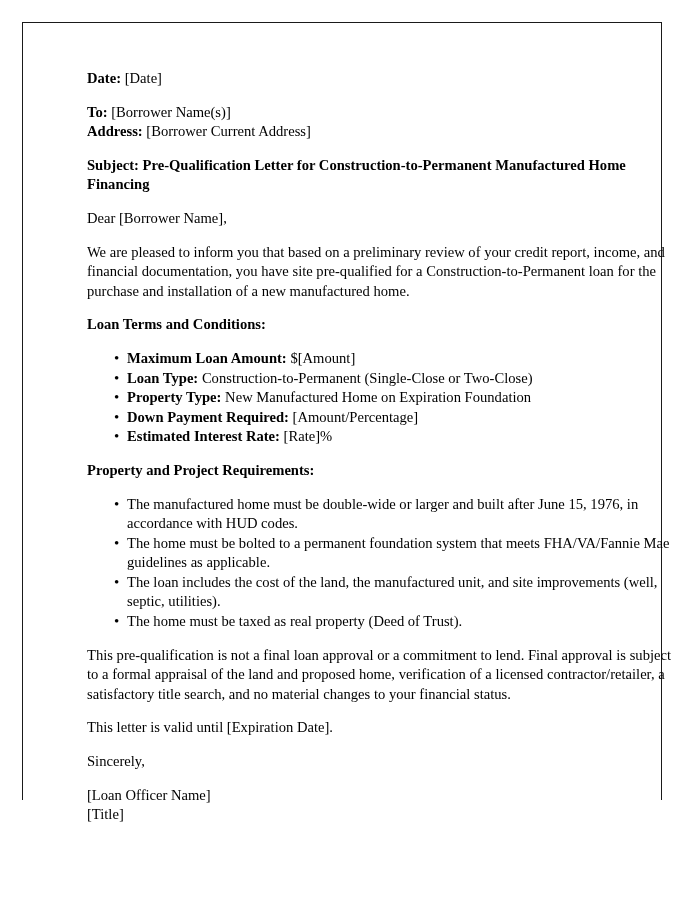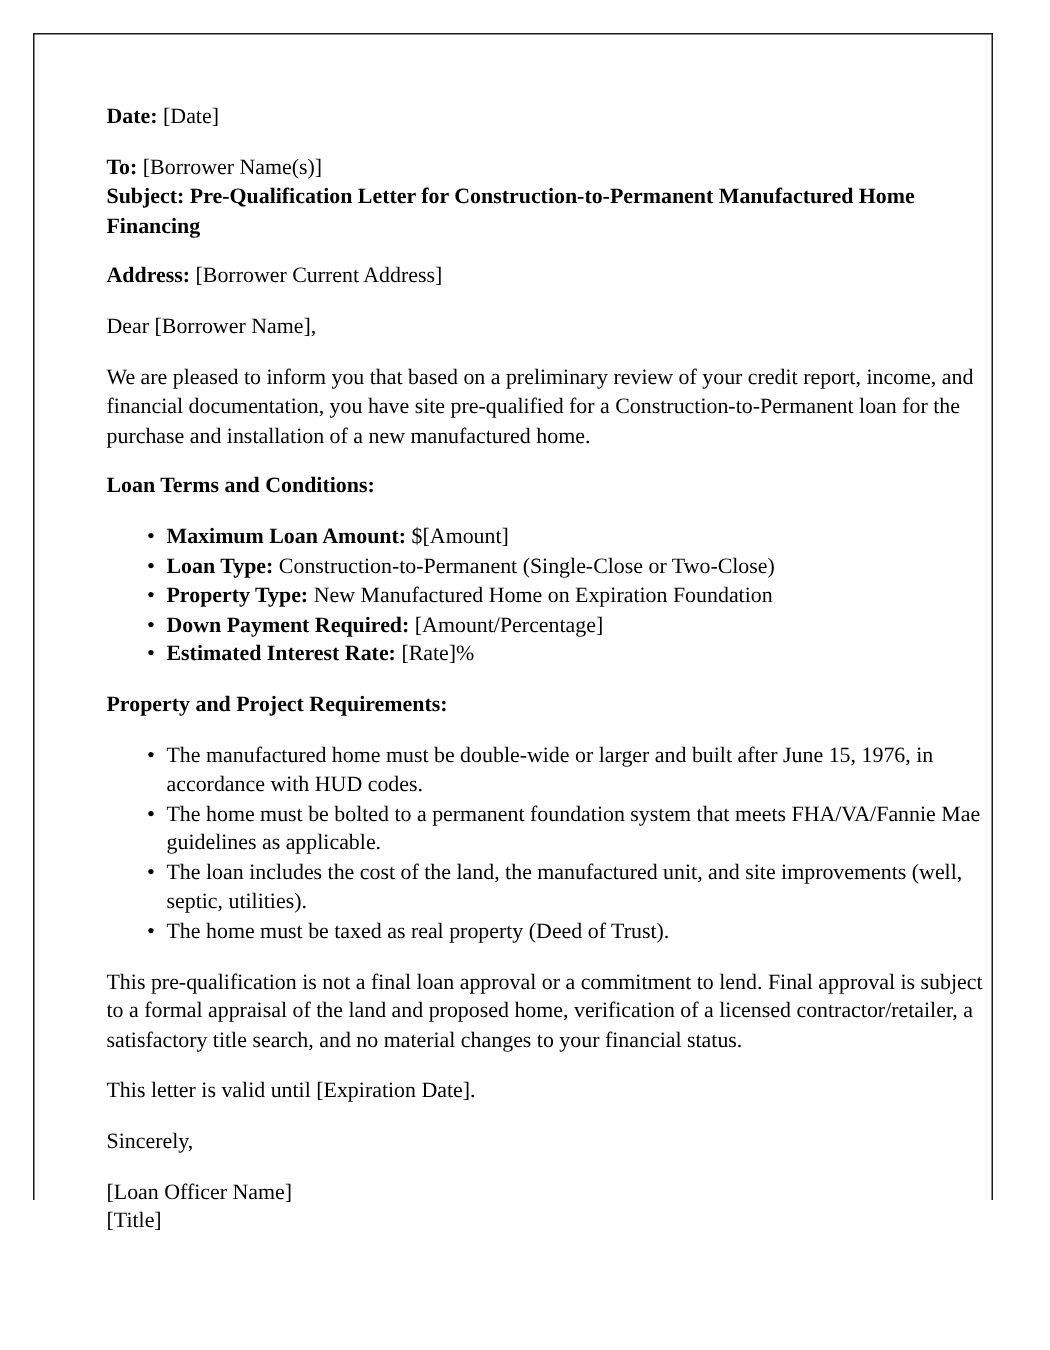--- a/index.html
+++ b/index.html
@@ -25,21 +25,21 @@
     border-left: 1.5px solid #1a1a1a;
     border-right: 1.5px solid #1a1a1a;
     border-top: 1.5px solid #1a1a1a;
     border-bottom: none;
     box-sizing: border-box;
     background: #ffffff;
   }
 
   .doc-body {
     position: absolute;
-    left: 48px;
+    left: 64px;
     top: 46px;
     width: 594px;
     font-size: 14.6px;
     line-height: 19.6px;
   }
 
   .blk {
     margin: 0 0 14px 0;
   }
 
@@ -93,27 +93,27 @@
       <span class="b">Date:</span>
       <span>[Date]</span>
     </div>
 
     <div class="blk-tight">
       <span class="b">To:</span>
       <span>[Borrower Name(s)]</span>
     </div>
 
     <div class="blk">
-      <span class="b">Subject:</span>
-      <span class="b">Pre-Qualification Letter for Construction-to-Permanent Manufactured Home Financing</span>
+      <span class="b">Address:</span>
+      <span>[Borrower Current Address]</span>
     </div>
 
     <div class="blk">
-      <span class="b">Address:</span>
-      <span>[Borrower Current Address]</span>
+      <span class="b">Subject:</span>
+      <span class="b">Pre-Qualification Letter for Construction-to-Permanent Manufactured Home Financing</span>
     </div>
 
     <div class="para">Dear [Borrower Name],</div>
 
     <div class="para">We are pleased to inform you that based on a preliminary review of your credit report, income, and financial documentation, you have site pre-qualified for a Construction-to-Permanent loan for the purchase and installation of a new manufactured home.</div>
 
     <div class="heading">Loan Terms and Conditions:</div>
 
     <ul class="bullets">
       <li>

